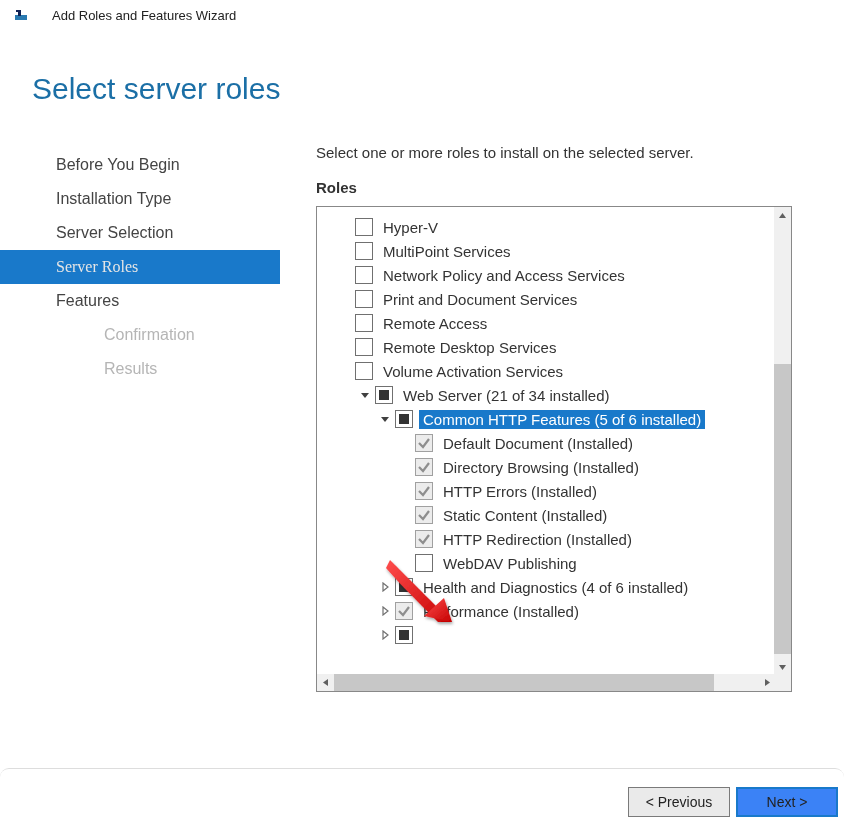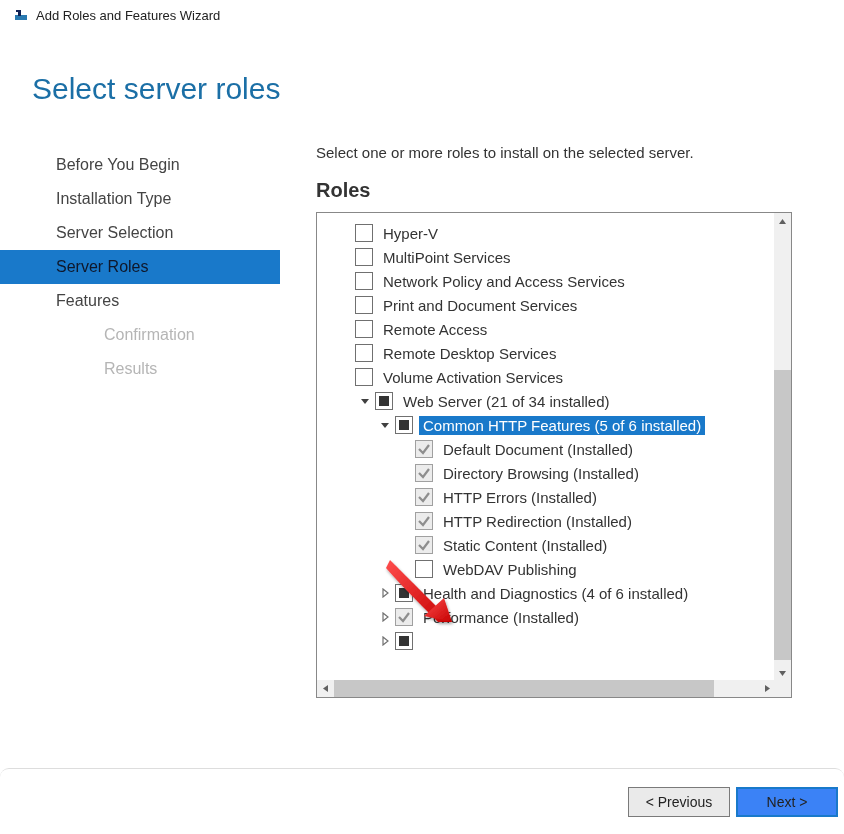--- a/index.html
+++ b/index.html
@@ -16,21 +16,21 @@
   }
 
   
   .titlebar {
     height: 26px;
     padding: 4px 0 0 14px;
     font-size: 13px;
     color: #222;
     display: flex;
     align-items: center;
-    gap: 6px;
+    gap: 22px;
   }
   .titlebar-icon svg { display:block; }
 
   
   .page-heading {
     font-size: 30px;
     font-weight: 300;
     color: #1b6fa6;
     padding: 46px 0 10px 32px;
   }
@@ -48,41 +48,42 @@
     padding-top: 4px;
   }
   .step {
     padding: 8px 0 8px 56px;
     font-size: 16px;
     color: #444;
     cursor: pointer;
   }
   .step.active {
     background: #1979ca;
-    color: #0f172a;
+    color: #e5e5e5;
+    font-family: Liberation Serif, serif;
   }
   .step.disabled {
     color: #b5b5b5;
     cursor: default;
     margin-left: 48px;
   }
 
   
   .main {
     flex: 1;
     padding: 0 40px 0 36px;
   }
   .instruction {
     font-size: 15px;
     color: #333;
     margin-bottom: 18px;
   }
   .section-label {
     font-weight: 600;
-    font-size: 20px;
+    font-size: 15px;
     margin-bottom: 10px;
   }
 
   
   .tree-box {
     border: 1px solid #888;
     width: 476px;
     height: 486px;
     position: relative;
     overflow: hidden;
@@ -359,34 +360,34 @@
               <span class="indent"></span>
               <span class="indent"></span>
               <span class="indent"></span>
               <span class="indent"></span>
               <span class="expander none"></span>
               <span class="cb checked-gray">
                 <svg width="14" height="14" viewBox="0 0 14 14">
                   <path d="M2 7 L6 11 L12 3" fill="none" stroke="#8e8e8e" stroke-width="2.2"></path>
                 </svg>
               </span>
-              <span class="node-label">HTTP Redirection (Installed)</span>
+              <span class="node-label">Static Content (Installed)</span>
             </div>
             <div class="tree-row">
               <span class="indent"></span>
               <span class="indent"></span>
               <span class="indent"></span>
               <span class="indent"></span>
               <span class="expander none"></span>
               <span class="cb checked-gray">
                 <svg width="14" height="14" viewBox="0 0 14 14">
                   <path d="M2 7 L6 11 L12 3" fill="none" stroke="#8e8e8e" stroke-width="2.2"></path>
                 </svg>
               </span>
-              <span class="node-label">Static Content (Installed)</span>
+              <span class="node-label">HTTP Redirection (Installed)</span>
             </div>
             <div class="tree-row">
               <span class="indent"></span>
               <span class="indent"></span>
               <span class="indent"></span>
               <span class="indent"></span>
               <span class="expander none"></span>
               <span class="cb"></span>
               <span class="node-label">WebDAV Publishing</span>
             </div>

